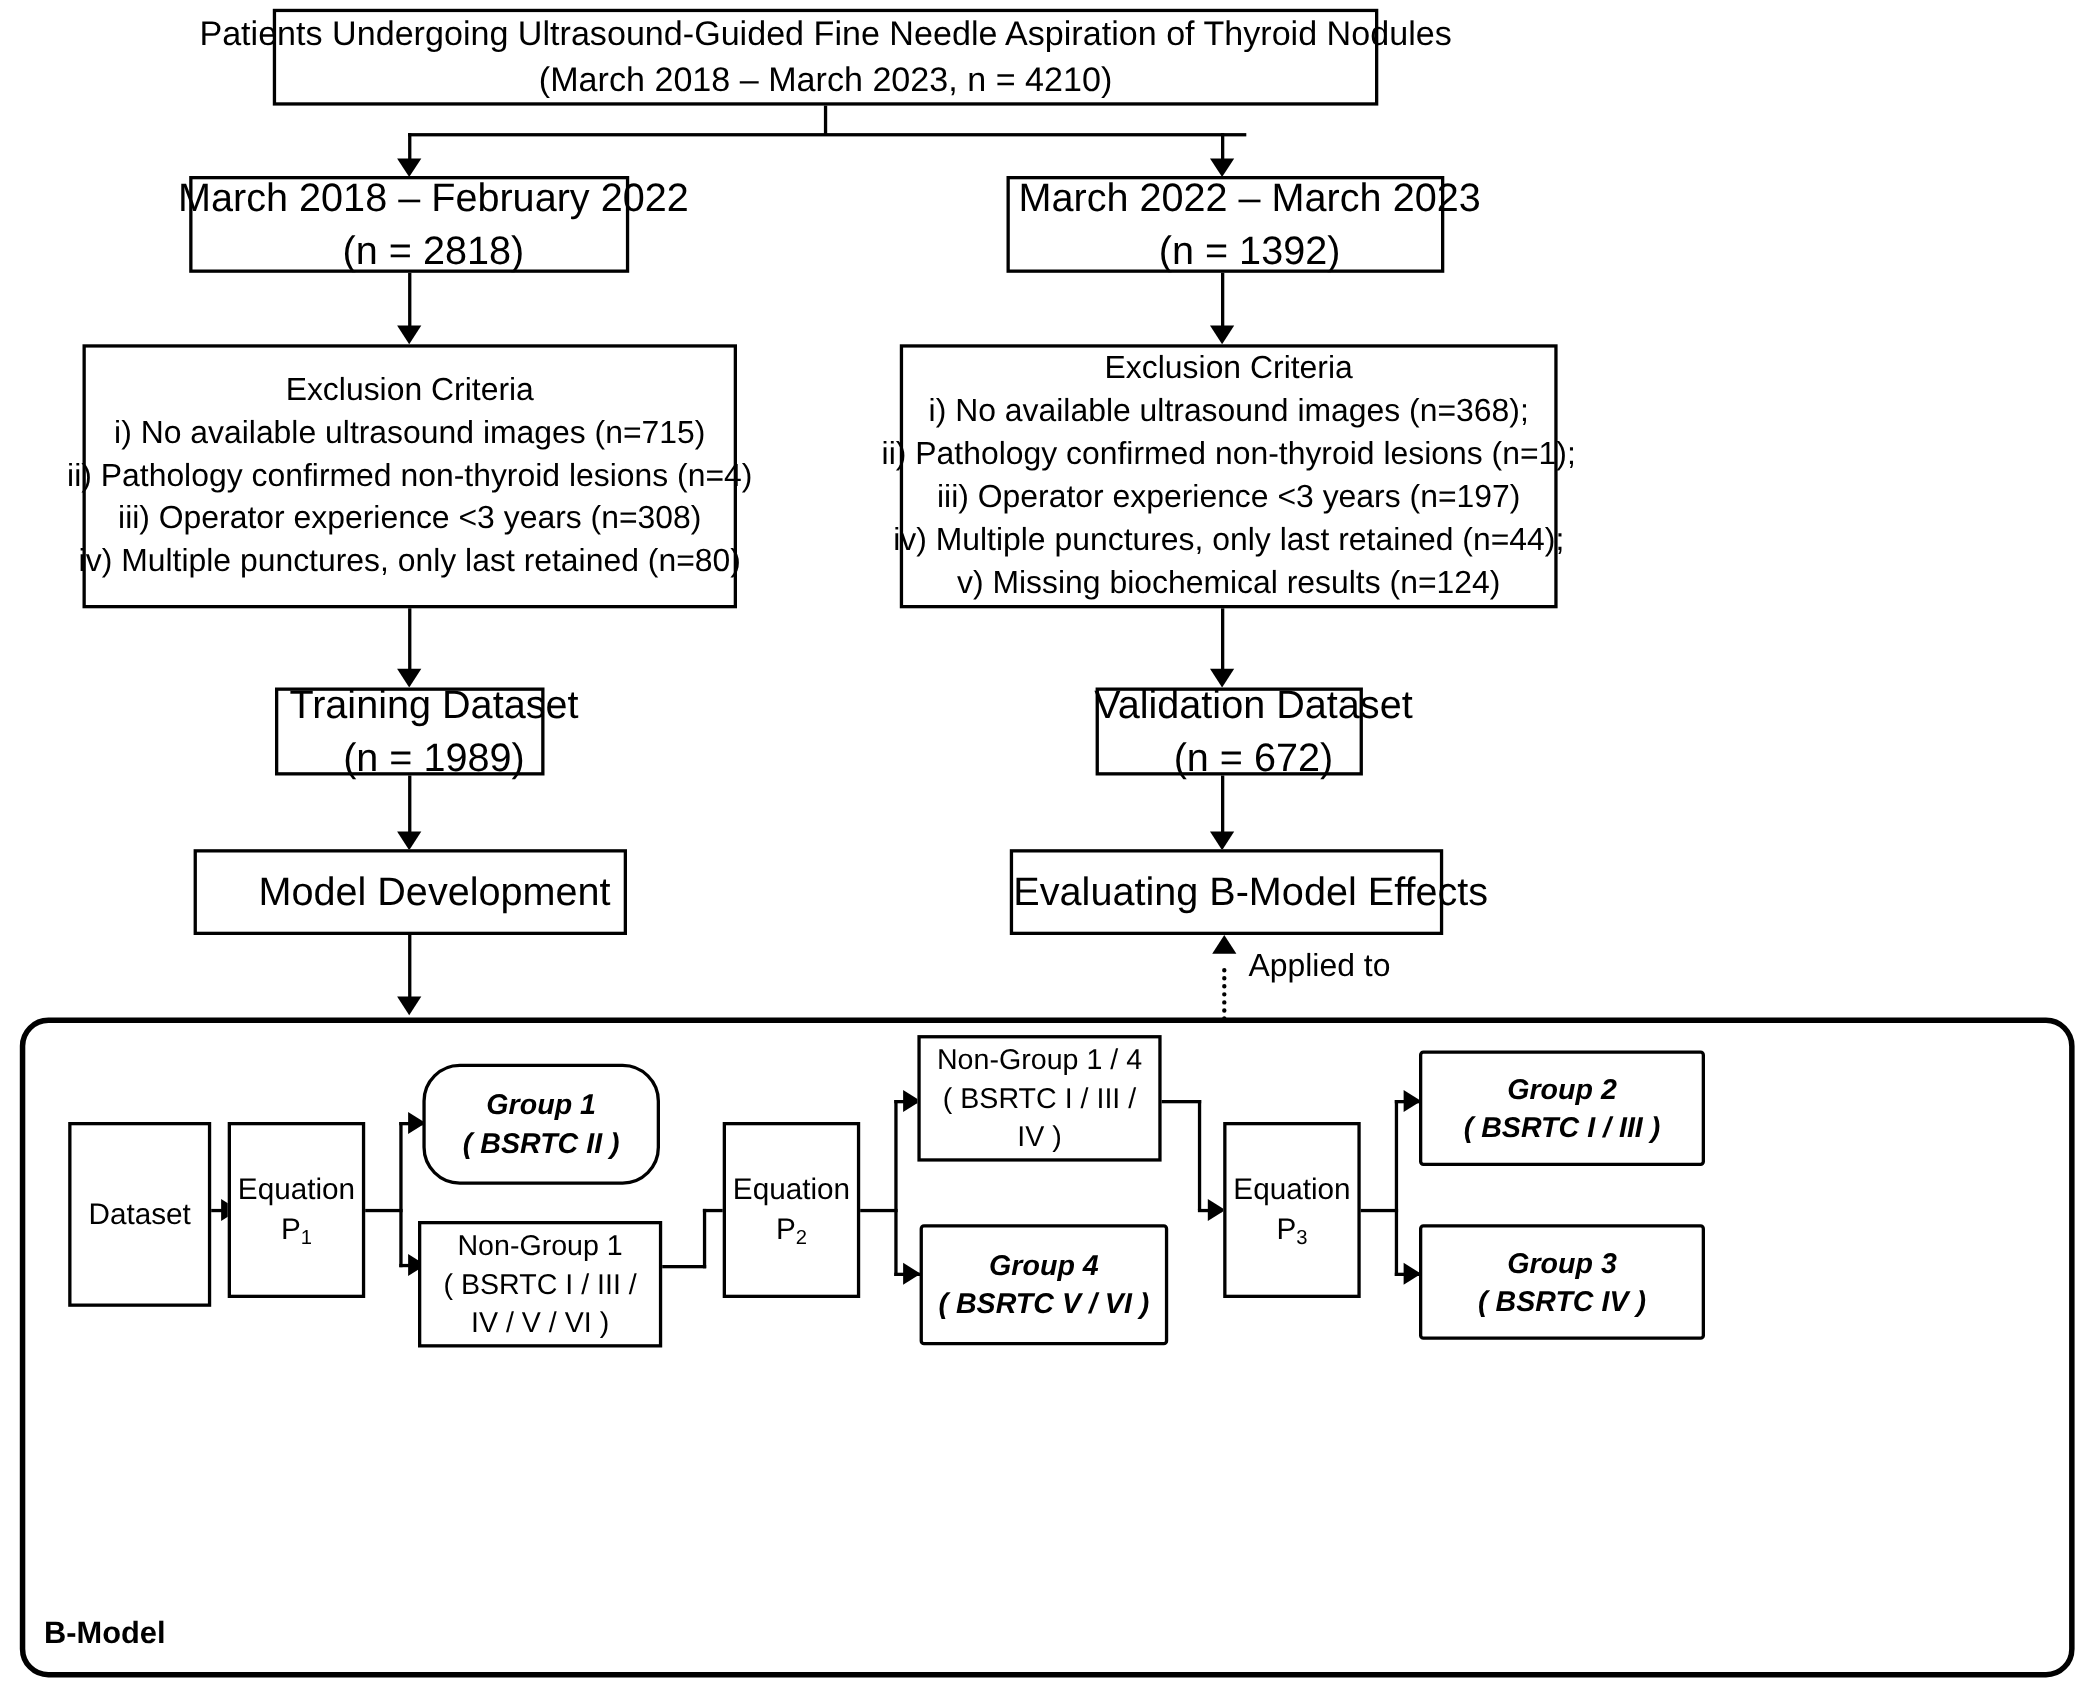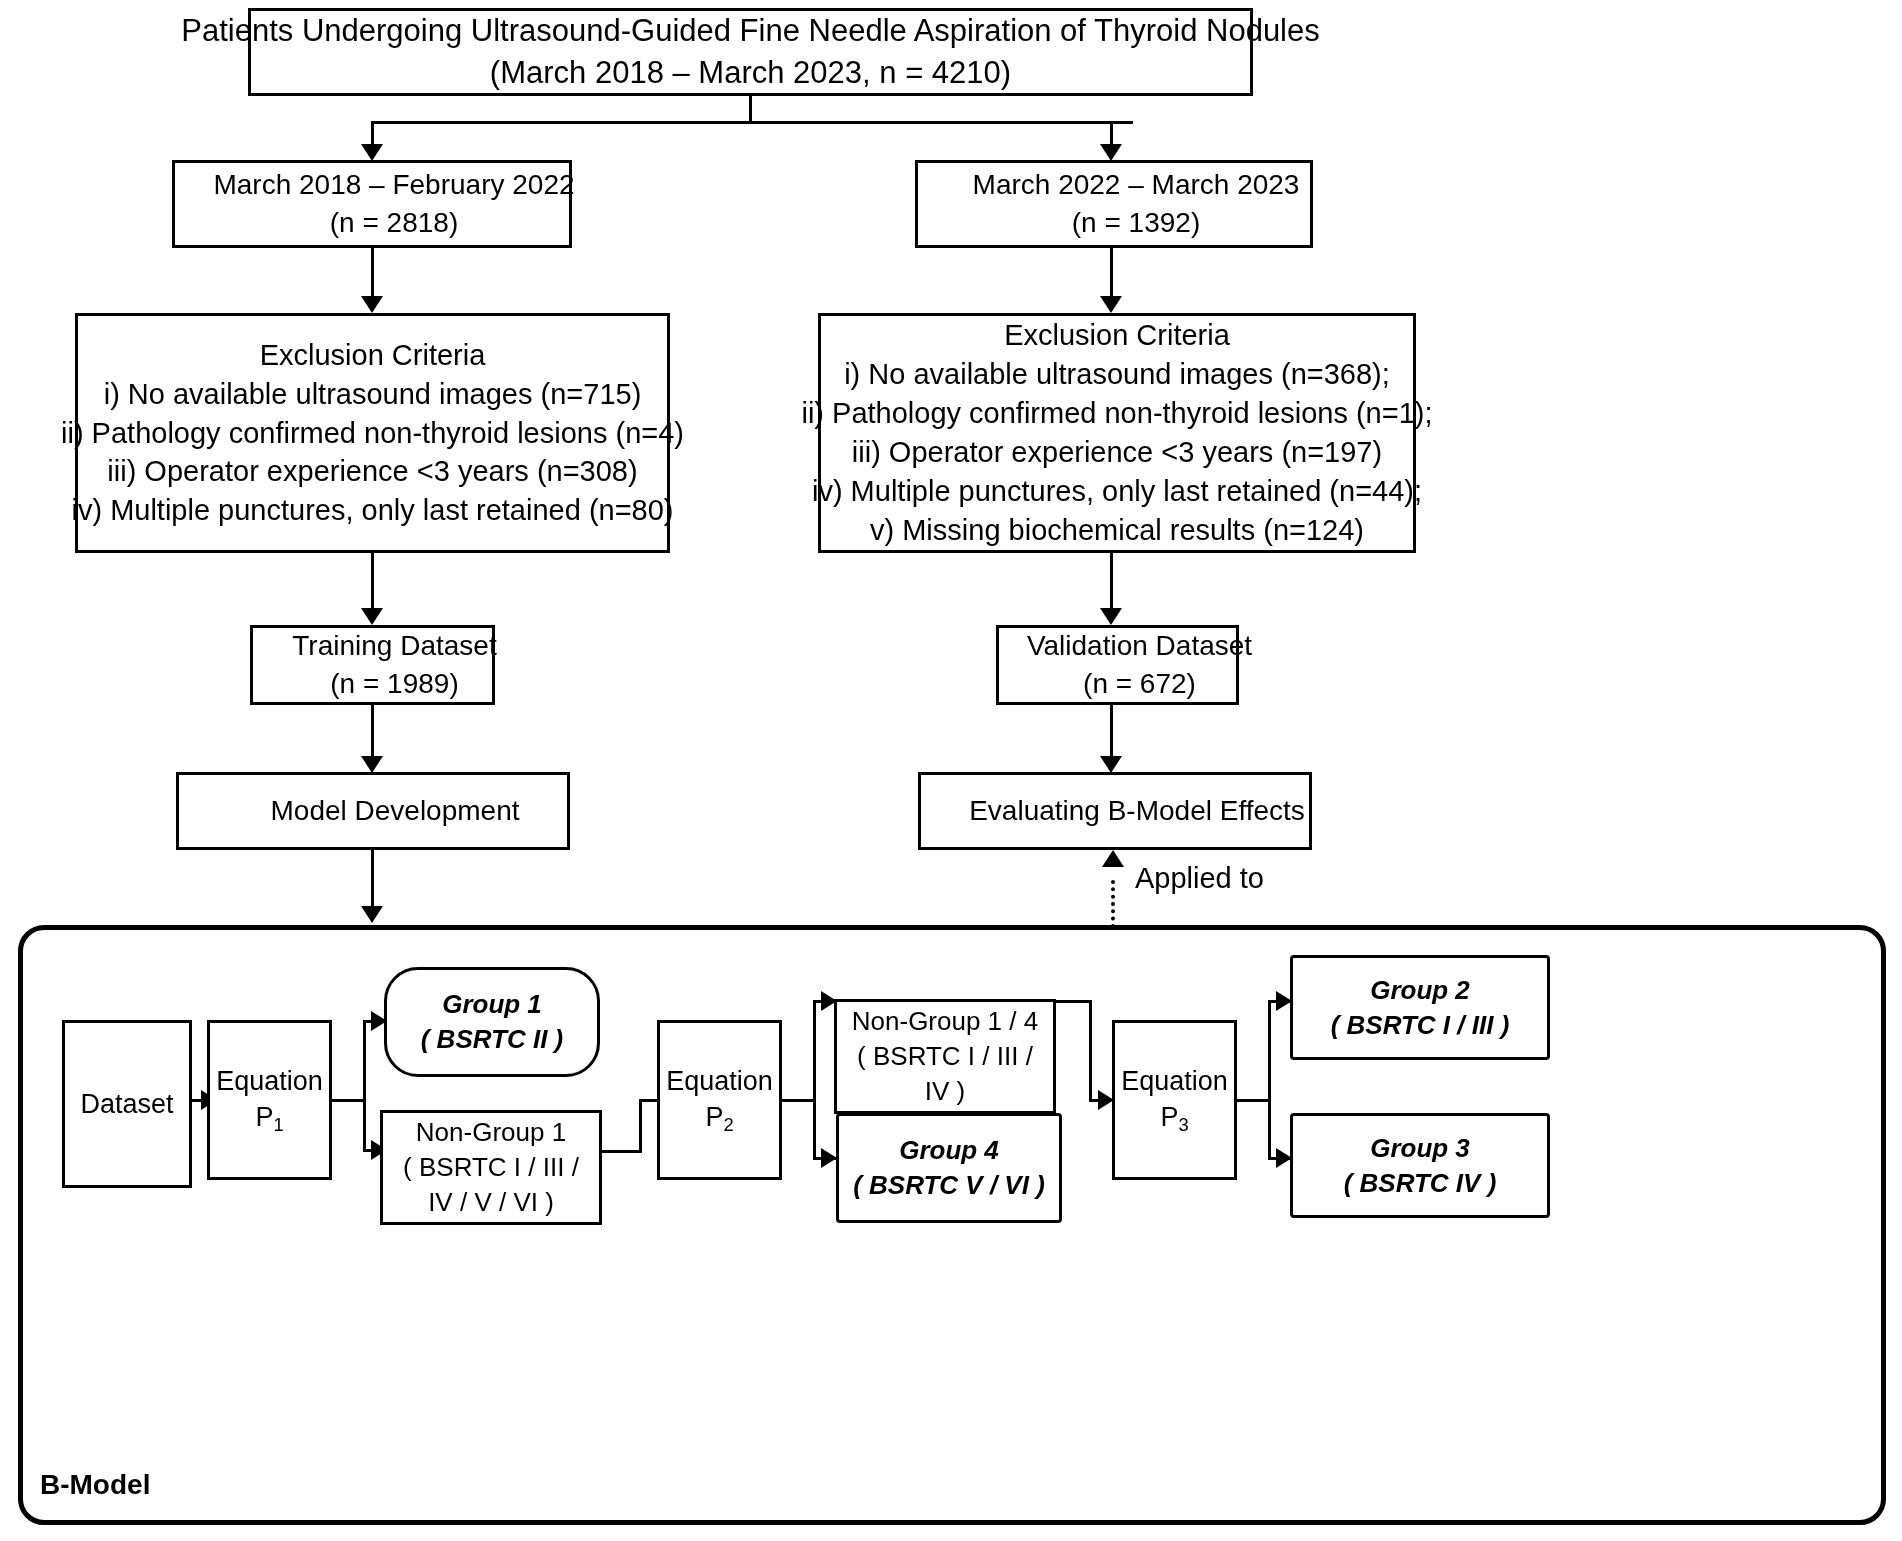--- a/index.html
+++ b/index.html
@@ -91,21 +91,21 @@
   }
 
   .applied-label {
     position: absolute;
     font-size: 29px;
     white-space: nowrap;
   }
 
   
   .fs-top   { font-size: 31px; }
-  .fs-mid   { font-size: 28px; padding-left: 44px; }
+  .fs-mid   { font-size: 36px; padding-left: 44px; }
   .fs-excl  { font-size: 29px; }
   .fs-bm    { font-size: 26px; }
   .fs-bm2   { font-size: 27px; }
 
   sub { font-size: 0.68em; vertical-align: -0.25em; }
 </style>
 </head>
 <body>
 
 <div id="canvas">
@@ -231,21 +231,21 @@
     <span class="ln">P<sub>2</sub></span>
   </div>
 
   <div class="h" style="left:782px; top:1099px; width:34px;"></div>
   <div class="v" style="left:813px; top:1000px; height:160px;"></div>
   <div class="h" style="left:813px; top:1000px; width:24px;"></div>
   <div class="arrow-right" style="left:821px; top:991px;"></div>
   <div class="h" style="left:813px; top:1157px; width:24px;"></div>
   <div class="arrow-right" style="left:821px; top:1148px;"></div>
 
-  <div class="box fs-bm" style="left:834px; top:999px; width:222px; height:115px;">
+  <div class="box fs-bm" style="left:834px; top:941px; width:222px; height:115px;">
     <span class="ln">Non-Group 1 / 4</span>
     <span class="ln">( BSRTC I / III /</span>
     <span class="ln">IV )</span>
   </div>
 
   <div class="box rounded-sm italicbold fs-bm" style="left:836px; top:1113px; width:226px; height:110px;">
     <span class="ln">Group 4</span>
     <span class="ln">( BSRTC V / VI )</span>
   </div>
 

